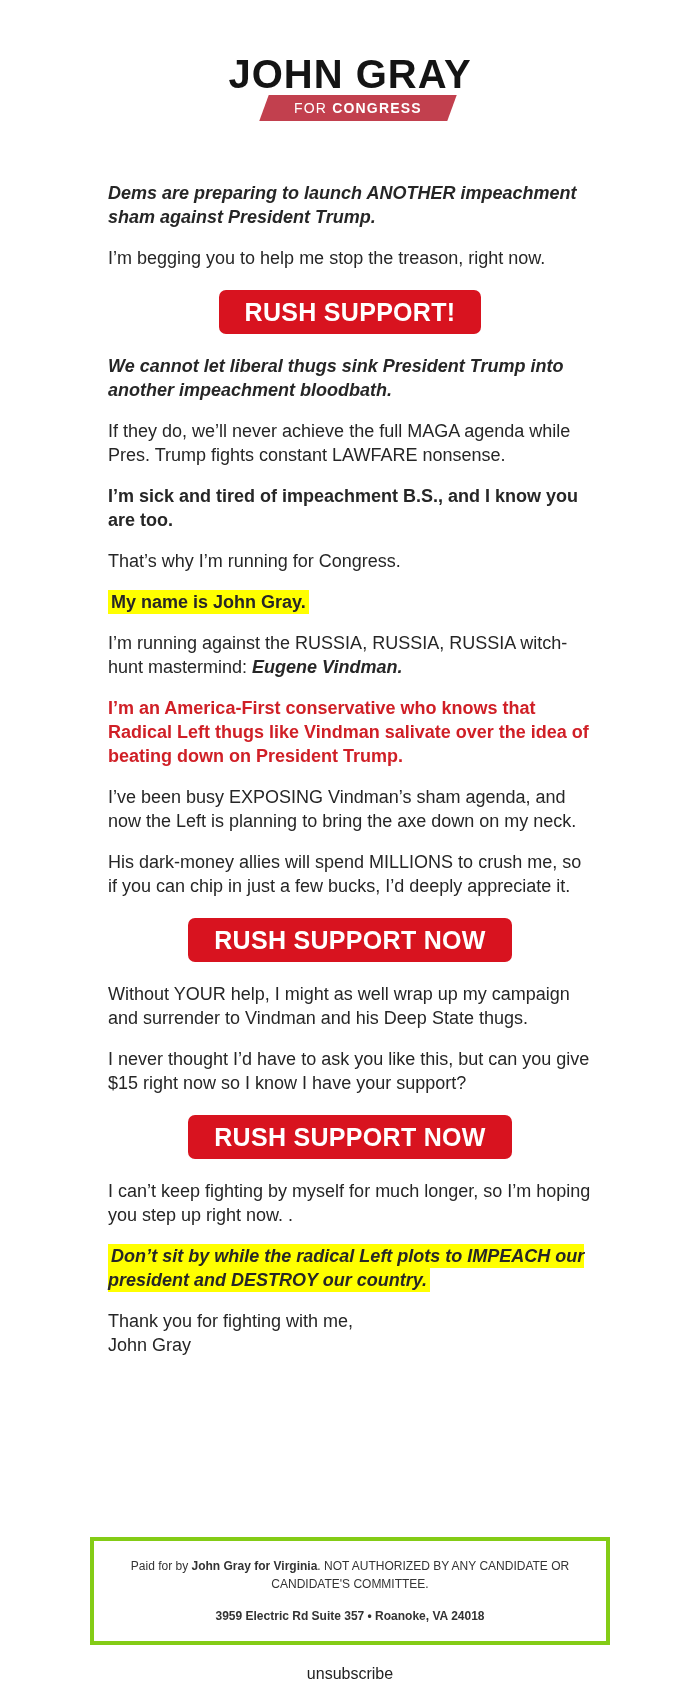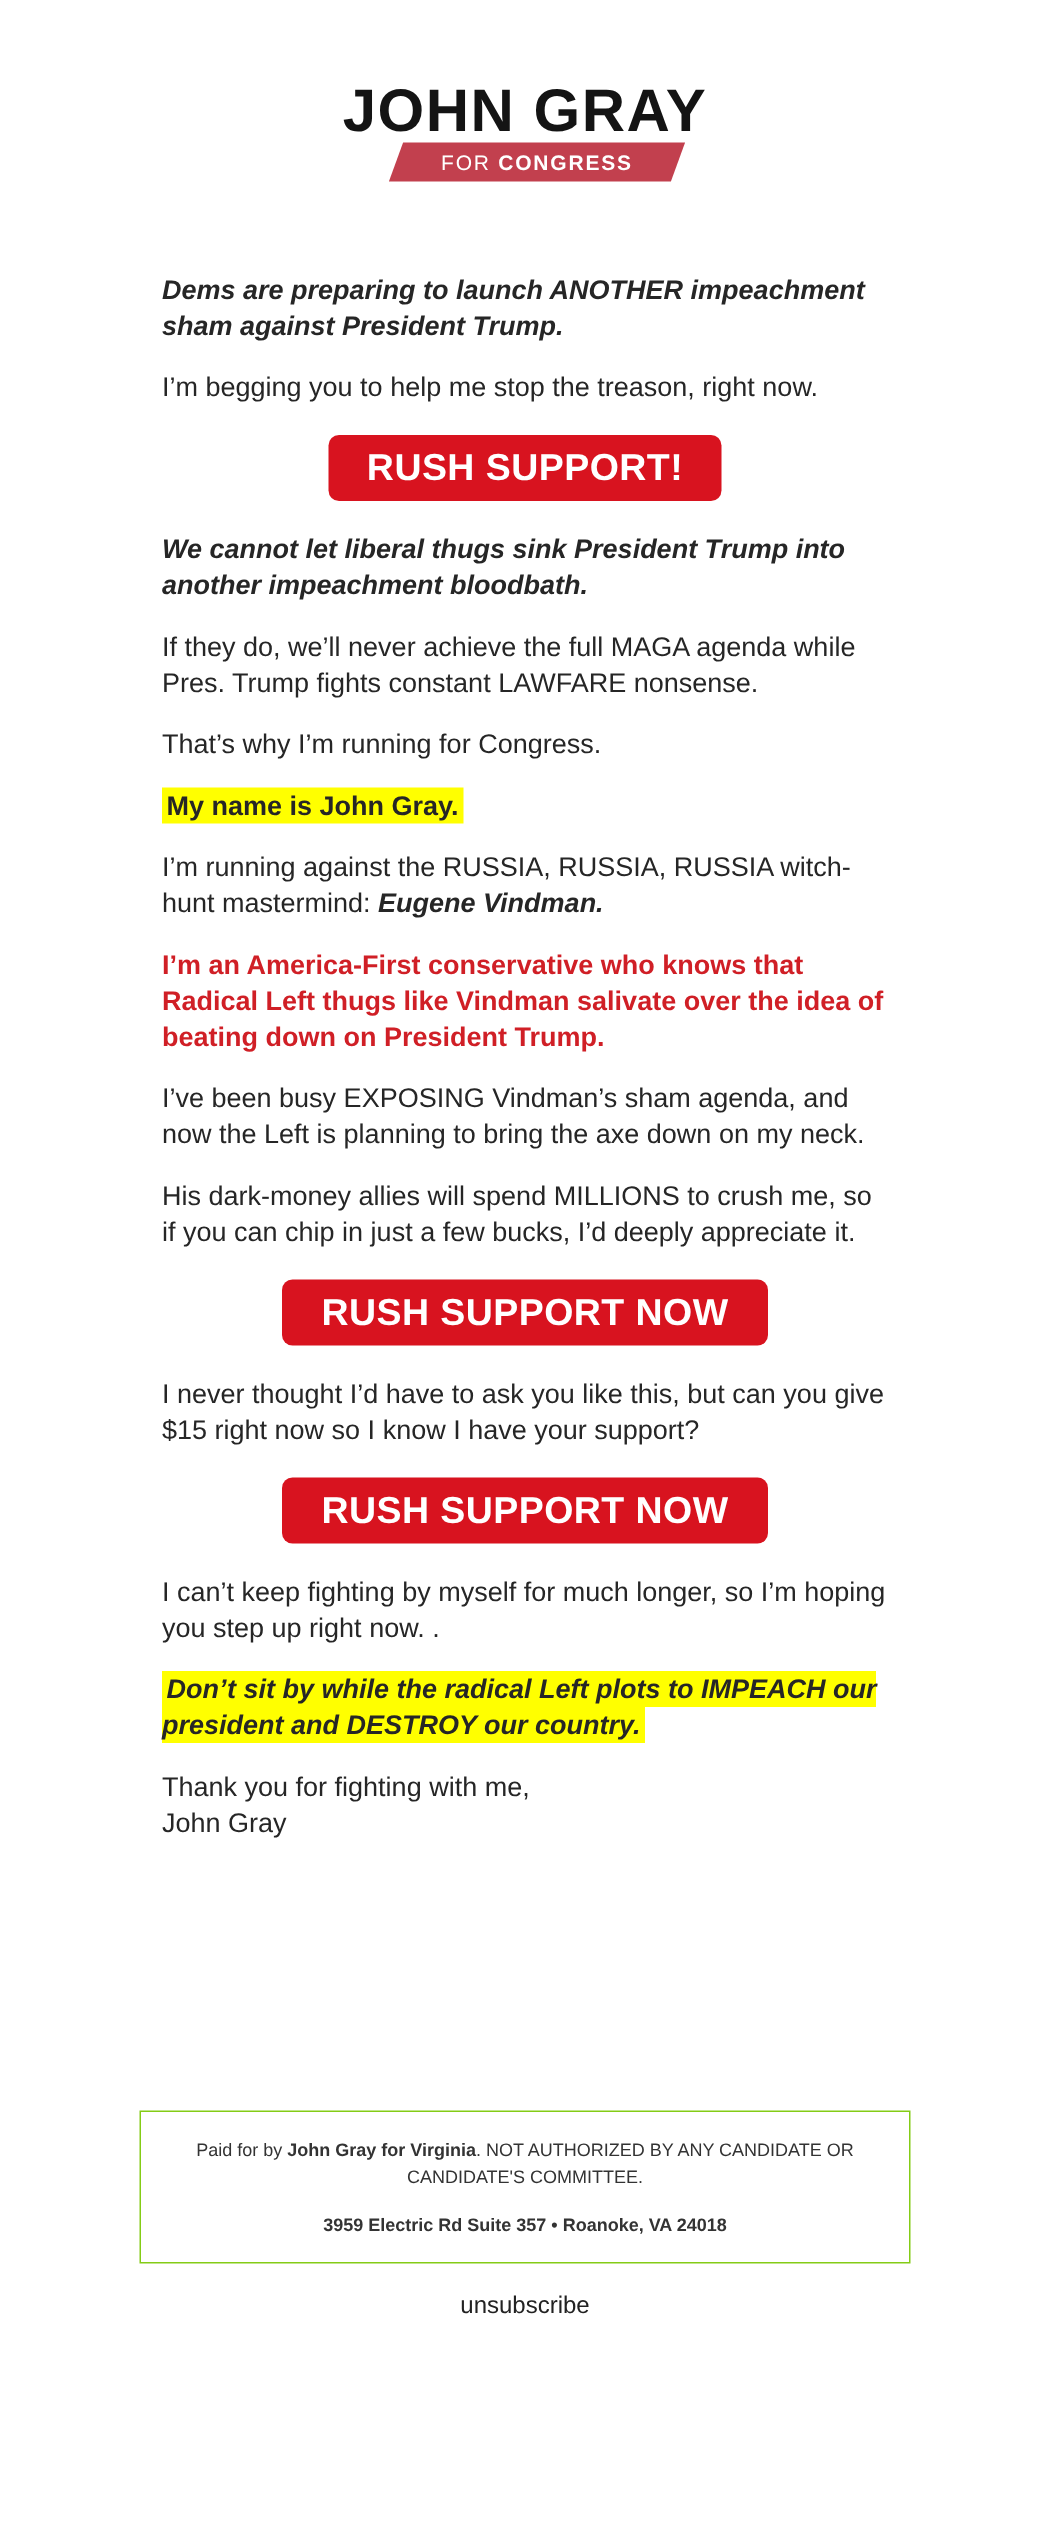--- a/index.html
+++ b/index.html
@@ -70,21 +70,21 @@
     border-radius: 7px;
     text-decoration: none;
     text-align: center;
     cursor: pointer;
   }
 
   
   .footer-box {
     width: 472px;
     margin: 180px auto 0;
-    border: 1px solid #84cc16;
+    border: 4px solid #84cc16;
     padding: 16px 20px;
     text-align: center;
     font-size: 12px;
     line-height: 18px;
     color: #333333;
   }
   .footer-box .disclaimer { margin: 0; }
   .footer-box .disclaimer .org { font-weight: bold; }
   .footer-box .address { margin: 14px 0 0 0; font-weight: bold; }
   .unsubscribe-row { text-align: center; margin-top: 20px; }
@@ -116,35 +116,37 @@
     <p class="bi">Dems are preparing to launch ANOTHER impeachment sham against President Trump.</p>
 
     <p>I’m begging you to help me stop the treason, right now.</p>
 
     <a class="cta">RUSH SUPPORT!</a>
 
     <p class="bi">We cannot let liberal thugs sink President Trump into another impeachment bloodbath.</p>
 
     <p>If they do, we’ll never achieve the full MAGA agenda while Pres. Trump fights constant LAWFARE nonsense.</p>
 
+    <p class="b">I’m sick and tired of impeachment B.S., and I know you are too.</p>
 
     <p>That’s why I’m running for Congress.</p>
 
     <p><span class="hl b">My name is John Gray.</span></p>
 
     <p><span>I’m running against the RUSSIA, RUSSIA, RUSSIA witch-hunt mastermind: </span><span class="bi">Eugene Vindman.</span></p>
 
     <p class="red-text">I’m an America-First conservative who knows that Radical Left thugs like Vindman salivate over the idea of beating down on President Trump.</p>
 
     <p>I’ve been busy EXPOSING Vindman’s sham agenda, and now the Left is planning to bring the axe down on my neck.</p>
 
     <p>His dark-money allies will spend MILLIONS to crush me, so if you can chip in just a few bucks, I’d deeply appreciate it.</p>
 
     <a class="cta">RUSH SUPPORT NOW</a>
 
+    <p>Without YOUR help, I might as well wrap up my campaign and surrender to Vindman and his Deep State thugs.</p>
 
     <p>I never thought I’d have to ask you like this, but can you give $15 right now so I know I have your support?</p>
 
     <a class="cta">RUSH SUPPORT NOW</a>
 
     <p>I can’t keep fighting by myself for much longer, so I’m hoping you step up right now. .</p>
 
     <p><span class="hl bi">Don’t sit by while the radical Left plots to IMPEACH our president and DESTROY our country.</span></p>
 
     <p><span>Thank you for fighting with me,</span><br><span>John Gray</span></p>

